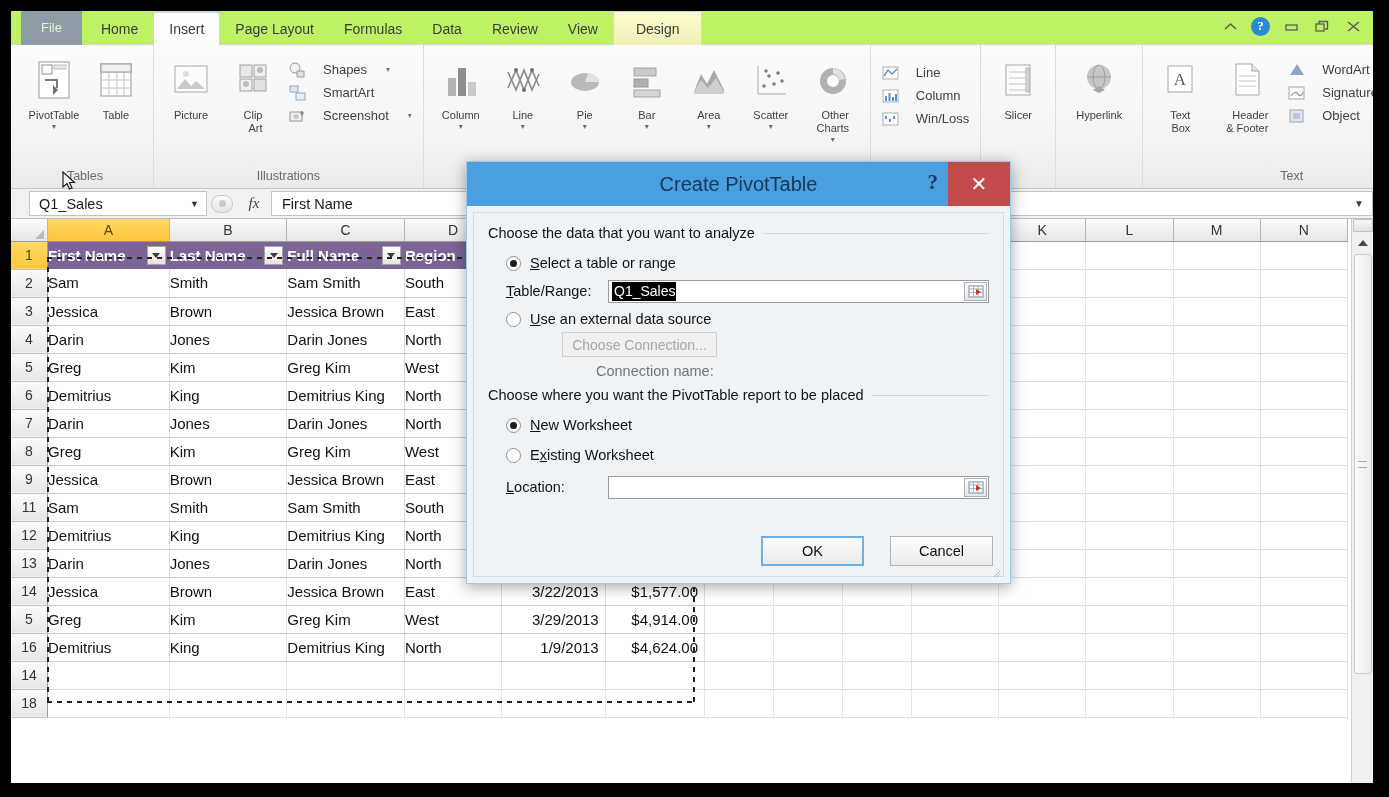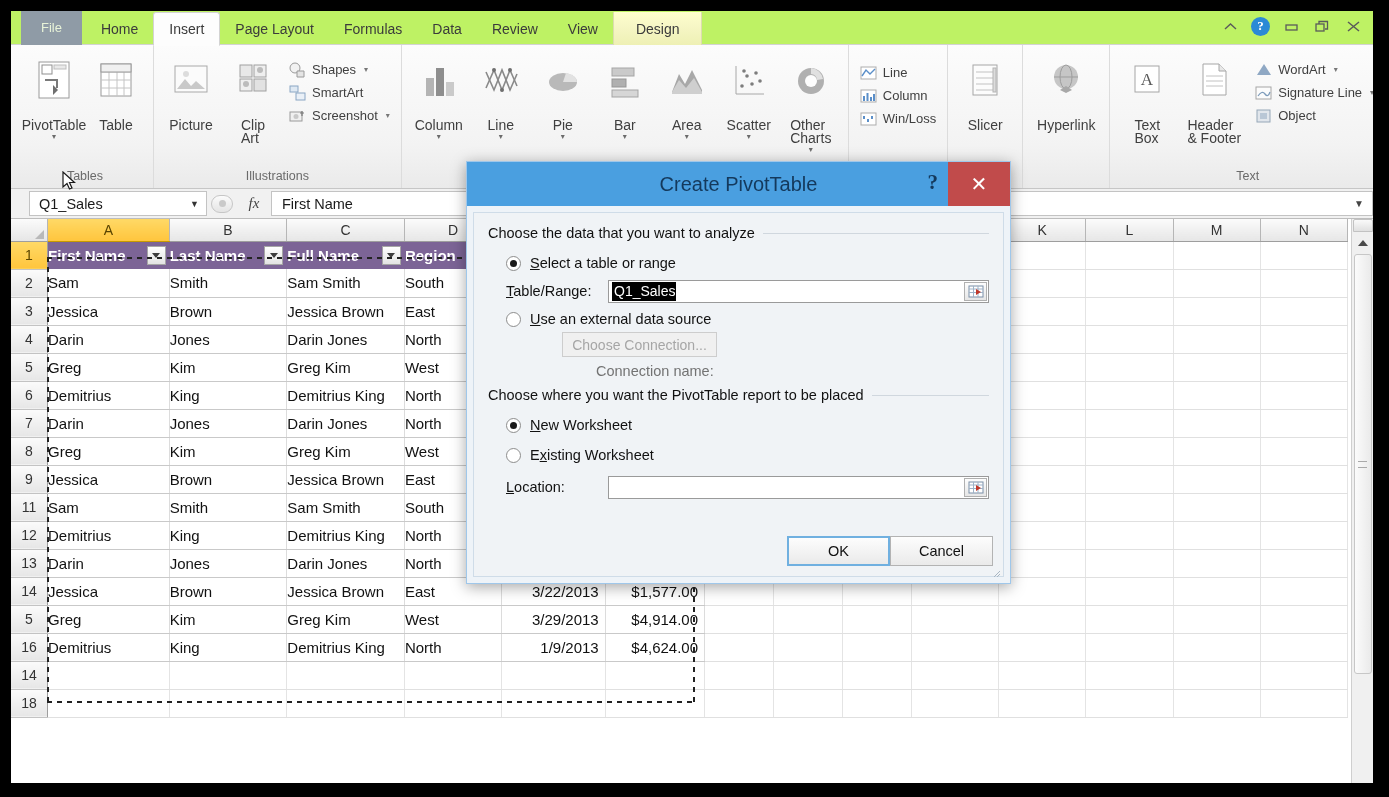--- a/index.html
+++ b/index.html
@@ -85,28 +85,28 @@
   }
 
   .bigbtn {
     width: 62px;
     display: flex; flex-direction: column; align-items: center;
     padding-top: 5px;
     cursor: default;
   }
   .bigbtn .ic { height: 50px; display: flex; align-items: center; justify-content: center; }
   .bigbtn .lb {
-    font-size: 14px; color: #3f3f3f; text-align: left;
-    line-height: 13px; margin-top: 13px;
+    font-size: 11px; color: #3f3f3f; text-align: right;
+    line-height: 13px; margin-top: 3px;
     white-space: pre-line;
   }
   .bigbtn .car { font-size: 8px; color: #6b6b6b; line-height: 7px; margin-top: 1px; }
 
   .smallitem {
-    display: flex; align-items: center; gap: 6px;
+    display: flex; align-items: center; gap: 17px;
     height: 23px; padding: 0 5px;
     font-size: 13px; color: #3f3f3f;
     white-space: nowrap;
   }
   .smallitem .car { font-size: 8px; color: #777; margin-left: 2px; }
   .smallcol { display: flex; flex-direction: column; padding-top: 7px; }
 
   
   .ibox { width: 17px; height: 16px; flex: none; position: relative; }
 
@@ -326,21 +326,21 @@
     border: 1px solid #b0b0b0;
     display: flex; align-items: center; justify-content: center;
   }
   .discon {
     margin-left: 74px; width: 155px; height: 25px;
     background: #f0f0f0; border: 1px solid #cdcdcd;
     color: #a6a6a6; font-size: 14px;
     display: flex; align-items: center; justify-content: center;
   }
   .dimtext { color: #737373; margin-left: 108px; height: 28px; display: flex; align-items: center;}
-  .btnrow { position: absolute; right: 10px; bottom: 10px; display: flex; gap: 0; }
+  .btnrow { position: absolute; right: 10px; bottom: 10px; display: flex; gap: 26px; }
   .dbtn {
     width: 103px; height: 30px;
     background: linear-gradient(to bottom,#fdfdfd,#eaeaea);
     border: 1px solid #b3b3b3;
     font-size: 14.5px; color: #111;
     display: flex; align-items: center; justify-content: center;
   }
   .dbtn.def { border: 2px solid #70b0e0; }
   .grip { position:absolute; right:2px; bottom:1px; width:10px; height:10px; }
 

